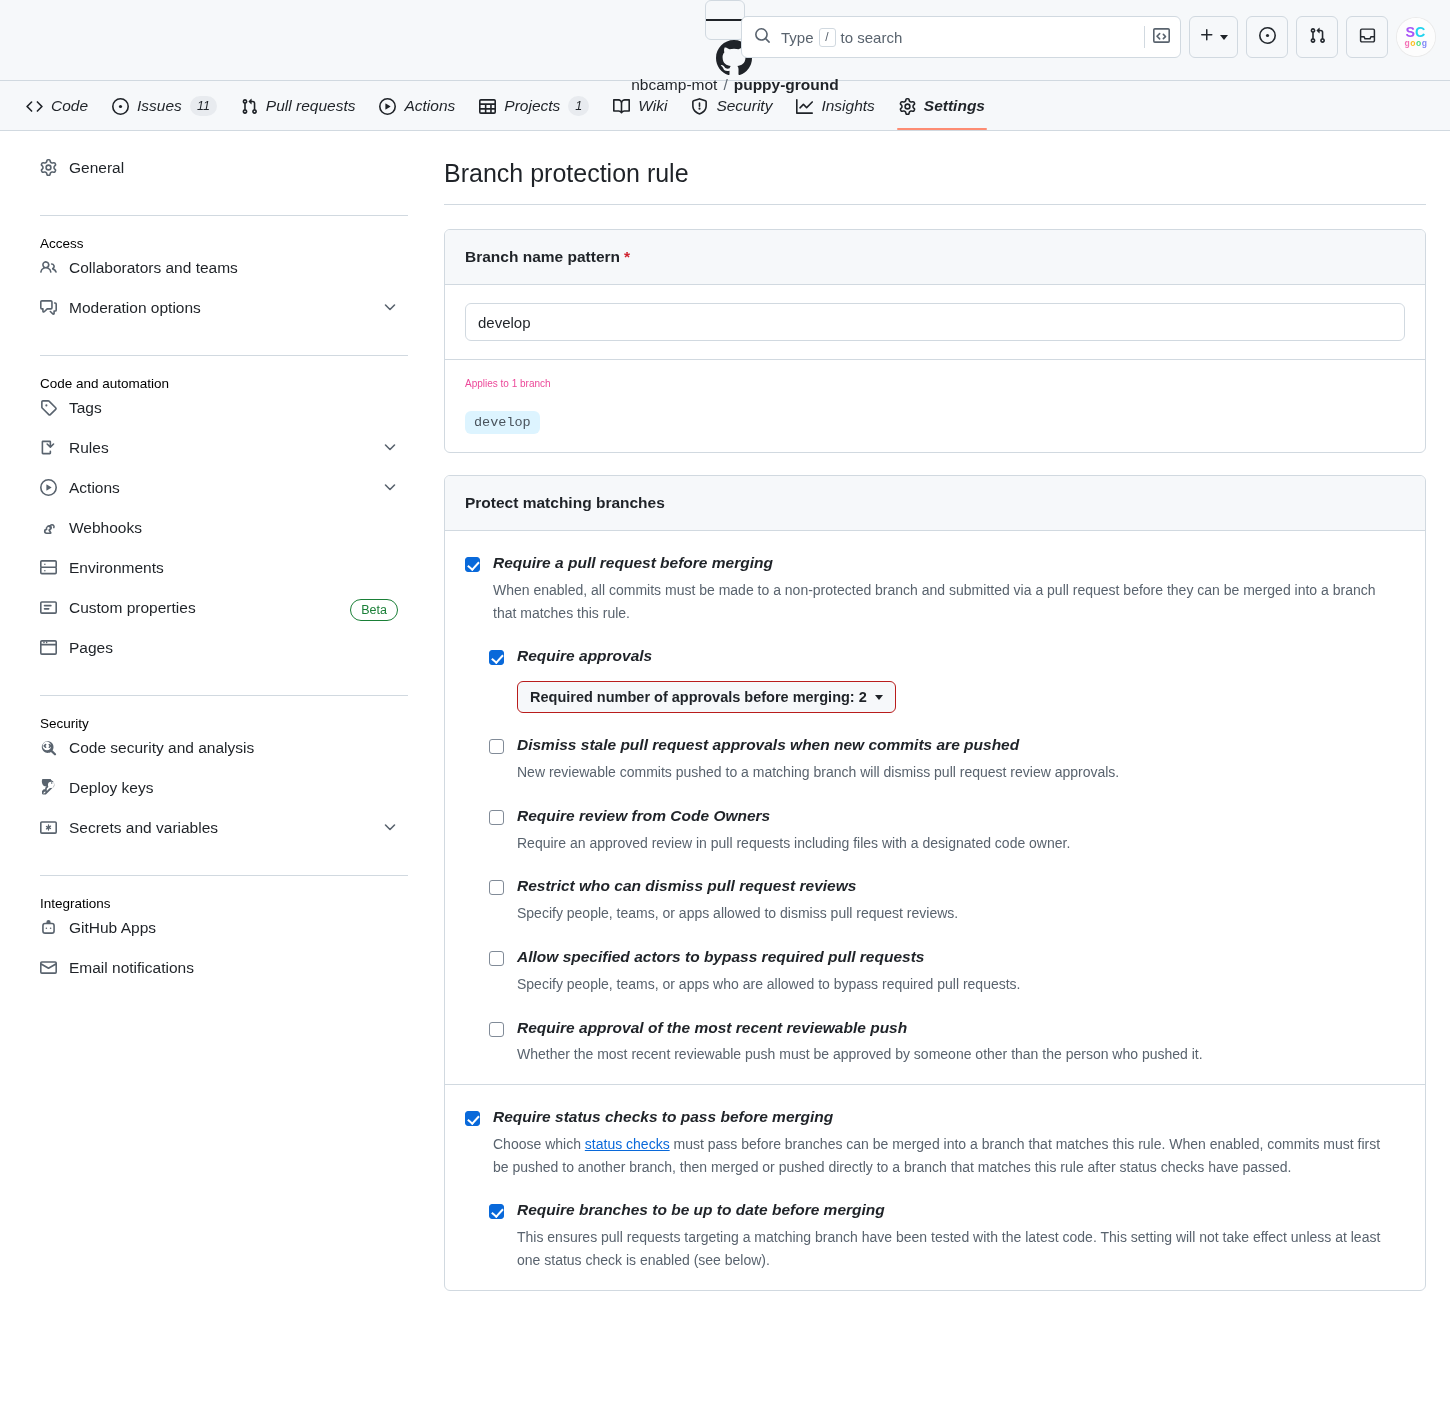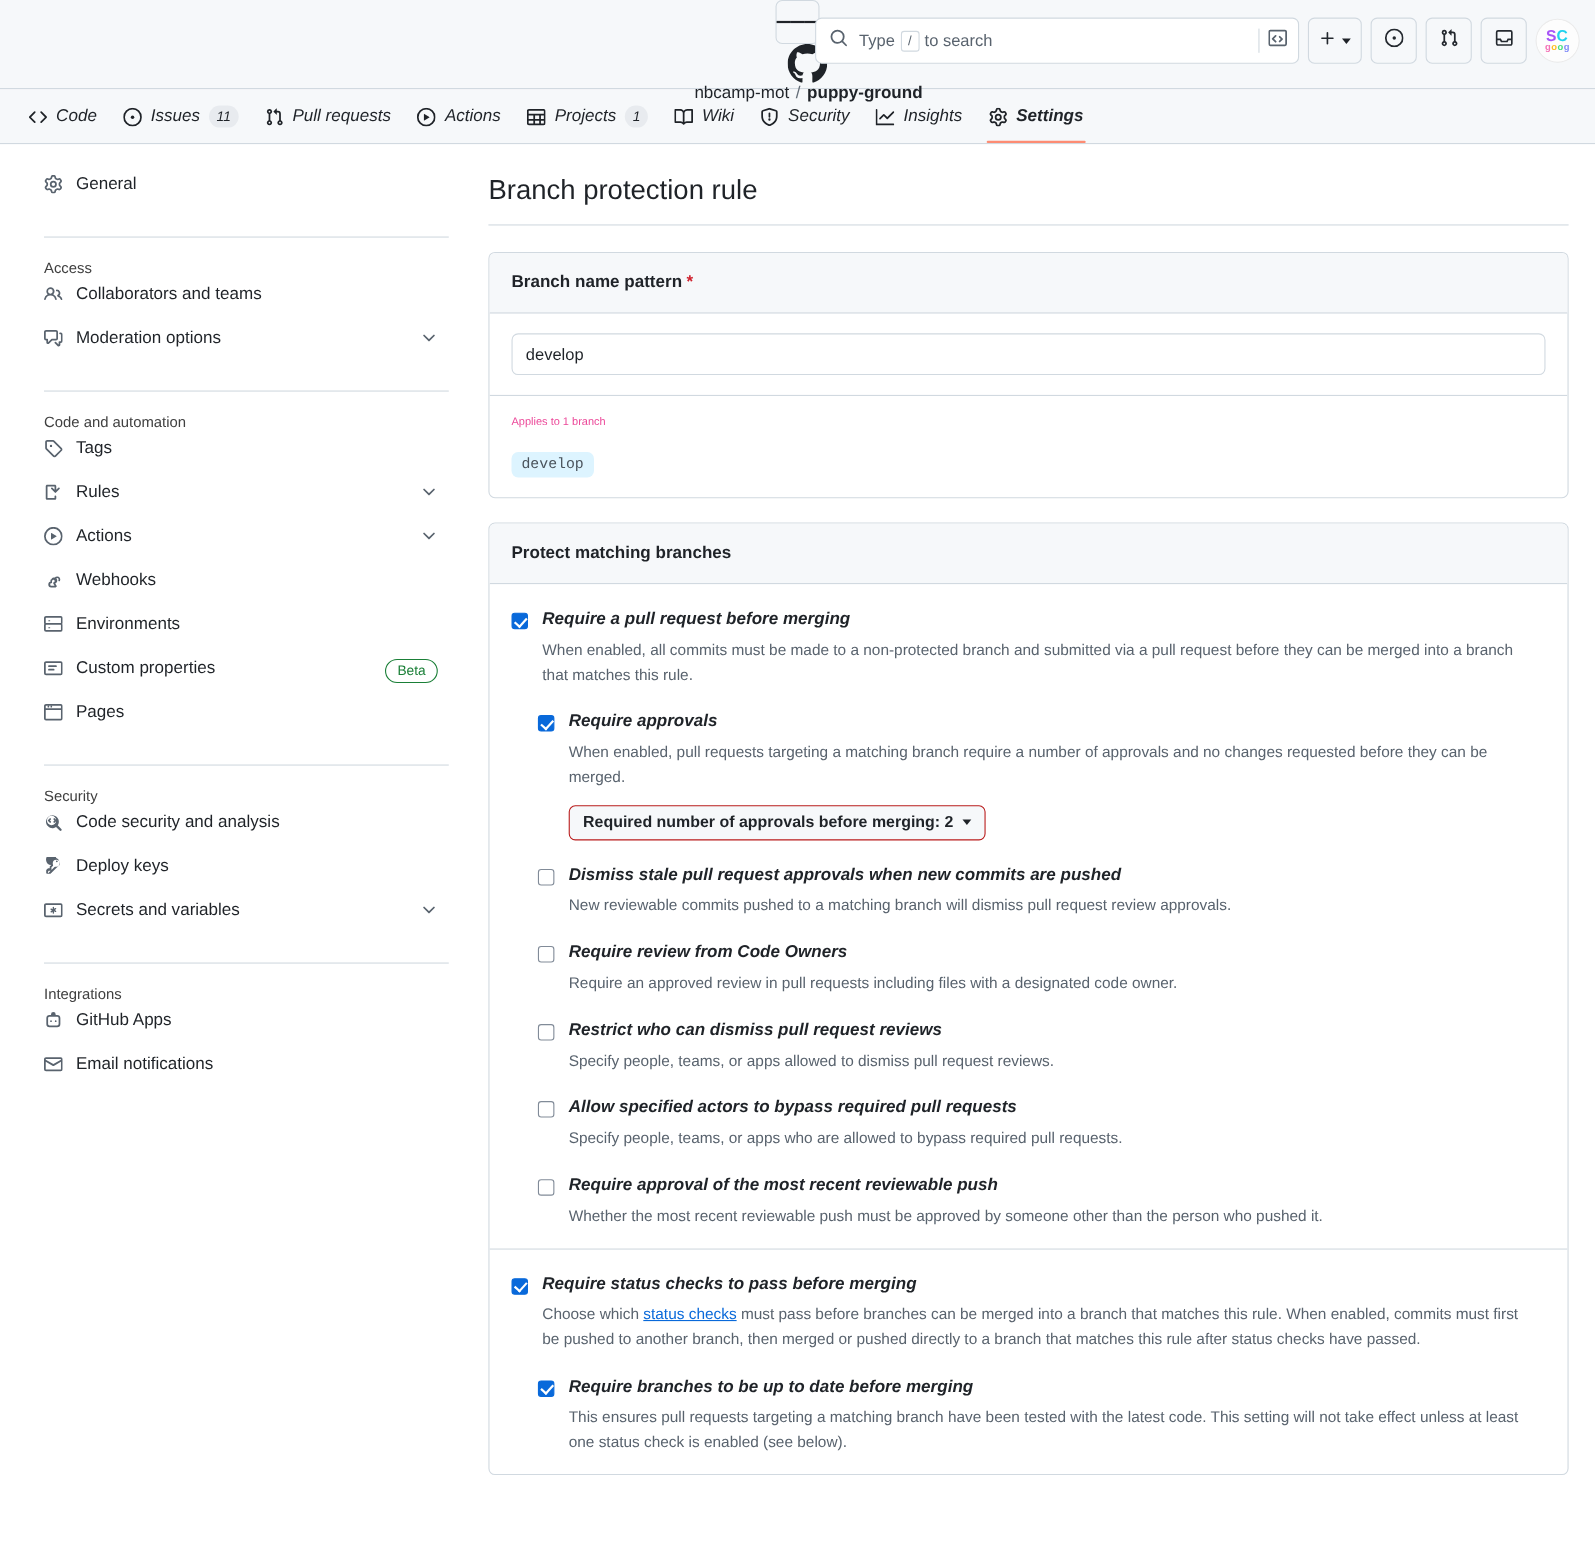--- a/index.html
+++ b/index.html
@@ -174,21 +174,21 @@
     width: 4px;
     border-radius: 6px;
     background: #0969da;
   }
   .side-divider {
     height: 1px; background: #d1d9e0;
     margin: 16px 0 0 16px;
   }
   .side-group-title {
     font-size: 13.5px;
-    color: #404040;
+    color: #000000;
     padding: 20px 0 8px 16px;
     font-weight: 400;
   }
   .beta-badge {
     border: 1px solid #1a7f37;
     color: #1a7f37;
     border-radius: 20px;
     font-size: 12.5px;
     padding: 1px 10px;
     line-height: 18px;
@@ -664,21 +664,21 @@
     </div>
 
     <div class="card">
       <div class="card-header">Protect matching branches</div>
       <div class="rule-section" id="rules-section">
           <div class="rule">
             <div class="cb checked"></div>
             <div class="rule-title">Require a pull request before merging</div>
             <div class="rule-desc">When enabled, all commits must be made to a non-protected branch and submitted via a pull request before they can be merged into a branch that matches this rule.</div>
           </div>
-          <div class="rule nested"><div class="cb checked"></div><div class="rule-title">Require approvals</div><div class="rule-desc">When enabled, pull requests targeting a matching branch require a number of approvals and no changes requested before they can be merged.</div><div class="select-btn">
+          <div class="rule nested"><div class="cb checked"></div><div class="rule-title">Require approvals</div><div class="select-btn">
               <span>Required number of approvals before merging: 2</span>
               <span class="caret-down"></span>
             </div></div>
           <div class="rule nested">
             <div class="cb"></div>
             <div class="rule-title">Dismiss stale pull request approvals when new commits are pushed</div>
             <div class="rule-desc">New reviewable commits pushed to a matching branch will dismiss pull request review approvals.</div>
           </div>
           <div class="rule nested">
             <div class="cb"></div>

